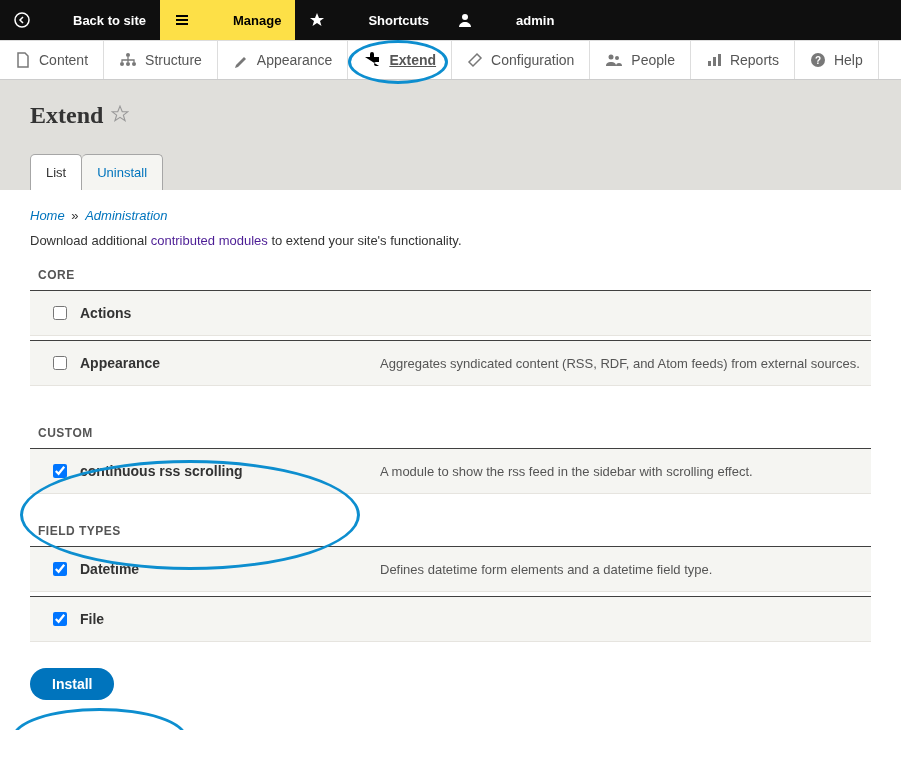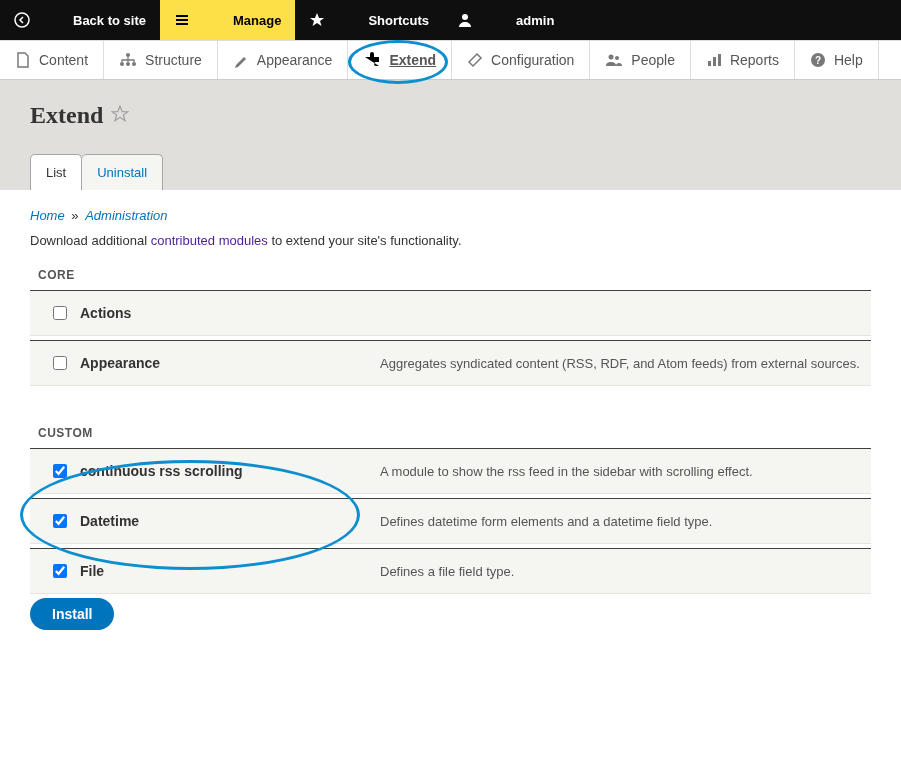--- a/index.html
+++ b/index.html
@@ -36,21 +36,21 @@
 .intro a { color: #4c1d95; text-decoration: none; }
 
 .section-label { font-size: 12px; font-weight: bold; color: #555; letter-spacing: 0.5px; margin: 18px 0 8px 8px; }
 
 .module-row { display: flex; align-items: center; background: #f5f5f2; border-top: 1px solid #404040; border-bottom: 1px solid #e6e4df; padding: 14px 10px; margin-bottom: 4px; }
 .module-row .cb-wrap { width: 40px; display: flex; justify-content: center; }
 .module-row input[type=checkbox] { width: 14px; height: 14px; }
 .module-row .mod-name { width: 300px; font-weight: bold; font-size: 14px; color: #333; }
 .module-row .mod-desc { font-size: 13px; color: #555; flex: 1; }
 
-.install-btn { background: #0074bd; color: #fff; border: none; border-radius: 16px; padding: 8px 22px; font-weight: bold; font-size: 14px; cursor: pointer; }
+.install-btn { background: #0074bd; color: #fff; border: none; border-radius: 16px; padding: 8px 22px; font-weight: bold; font-size: 14px; cursor: pointer; margin-top: 22px; }
 
 
 .ellipse { position: absolute; border: 3px solid #0d8ecf; border-radius: 50%; pointer-events: none; }
 
 .rel { position: relative; }
 </style>
 </head>
 <body class="rel">
 
 <div class="toolbar">
@@ -214,34 +214,34 @@
 
   <div class="module-row">
     <div class="cb-wrap">
         <input type="checkbox" checked="" style="">
       </div>
     <div class="mod-name">continuous rss scrolling</div>
     <div class="mod-desc">A module to show the rss feed in the sidebar with scrolling effect.</div>
   </div>
 
   
+  <div class="section-label" style="margin-top:30px">FIELD TYPES</div>
 
   <div class="module-row">
     <div class="cb-wrap">
         <input type="checkbox" checked="" style="">
       </div>
     <div class="mod-name">Datetime</div>
     <div class="mod-desc">Defines datetime form elements and a datetime field type.</div>
   </div>
   <div class="module-row">
     <div class="cb-wrap">
         <input type="checkbox" checked="" style="">
       </div>
     <div class="mod-name">File</div>
-    <div class="mod-desc">Defines a file field type.</div>
   </div>
 
   <button class="install-btn">Install</button>
 </div>
 
 <div class="ellipse" style="left:348px; top:40px; width:100px; height:44px;"></div>
 <div class="ellipse" style="left:20px; top:460px; width:340px; height:110px;"></div>
 <div class="ellipse" style="left:12px; top:708px; width:175px; height:60px;"></div>
 
 </body></html>

